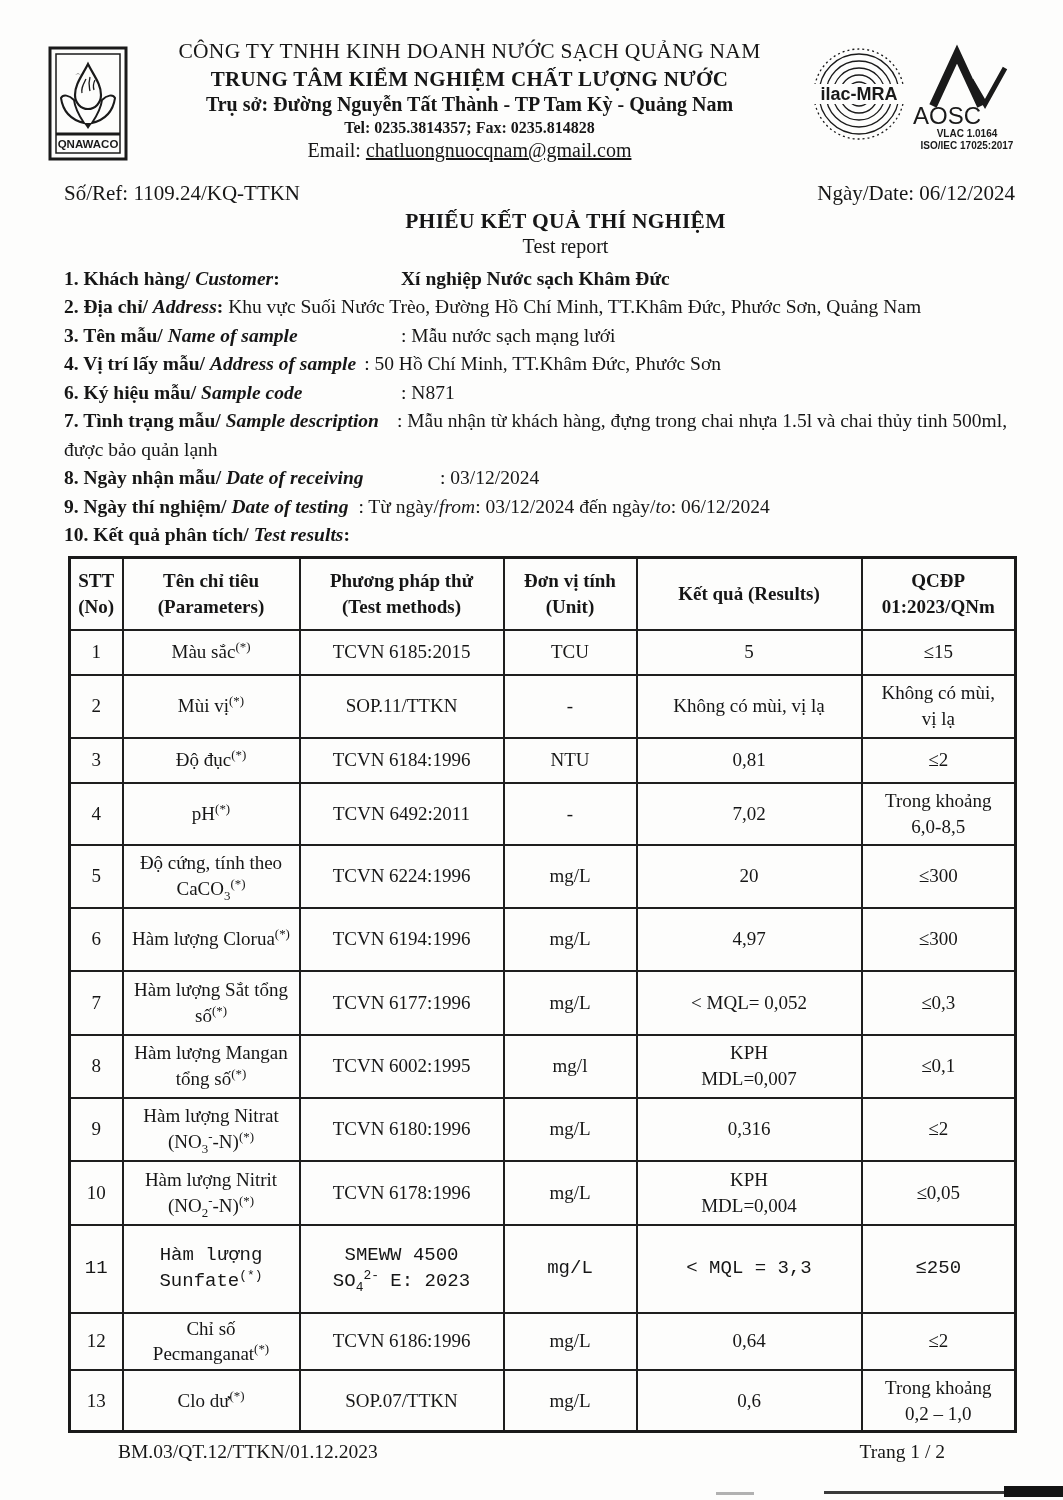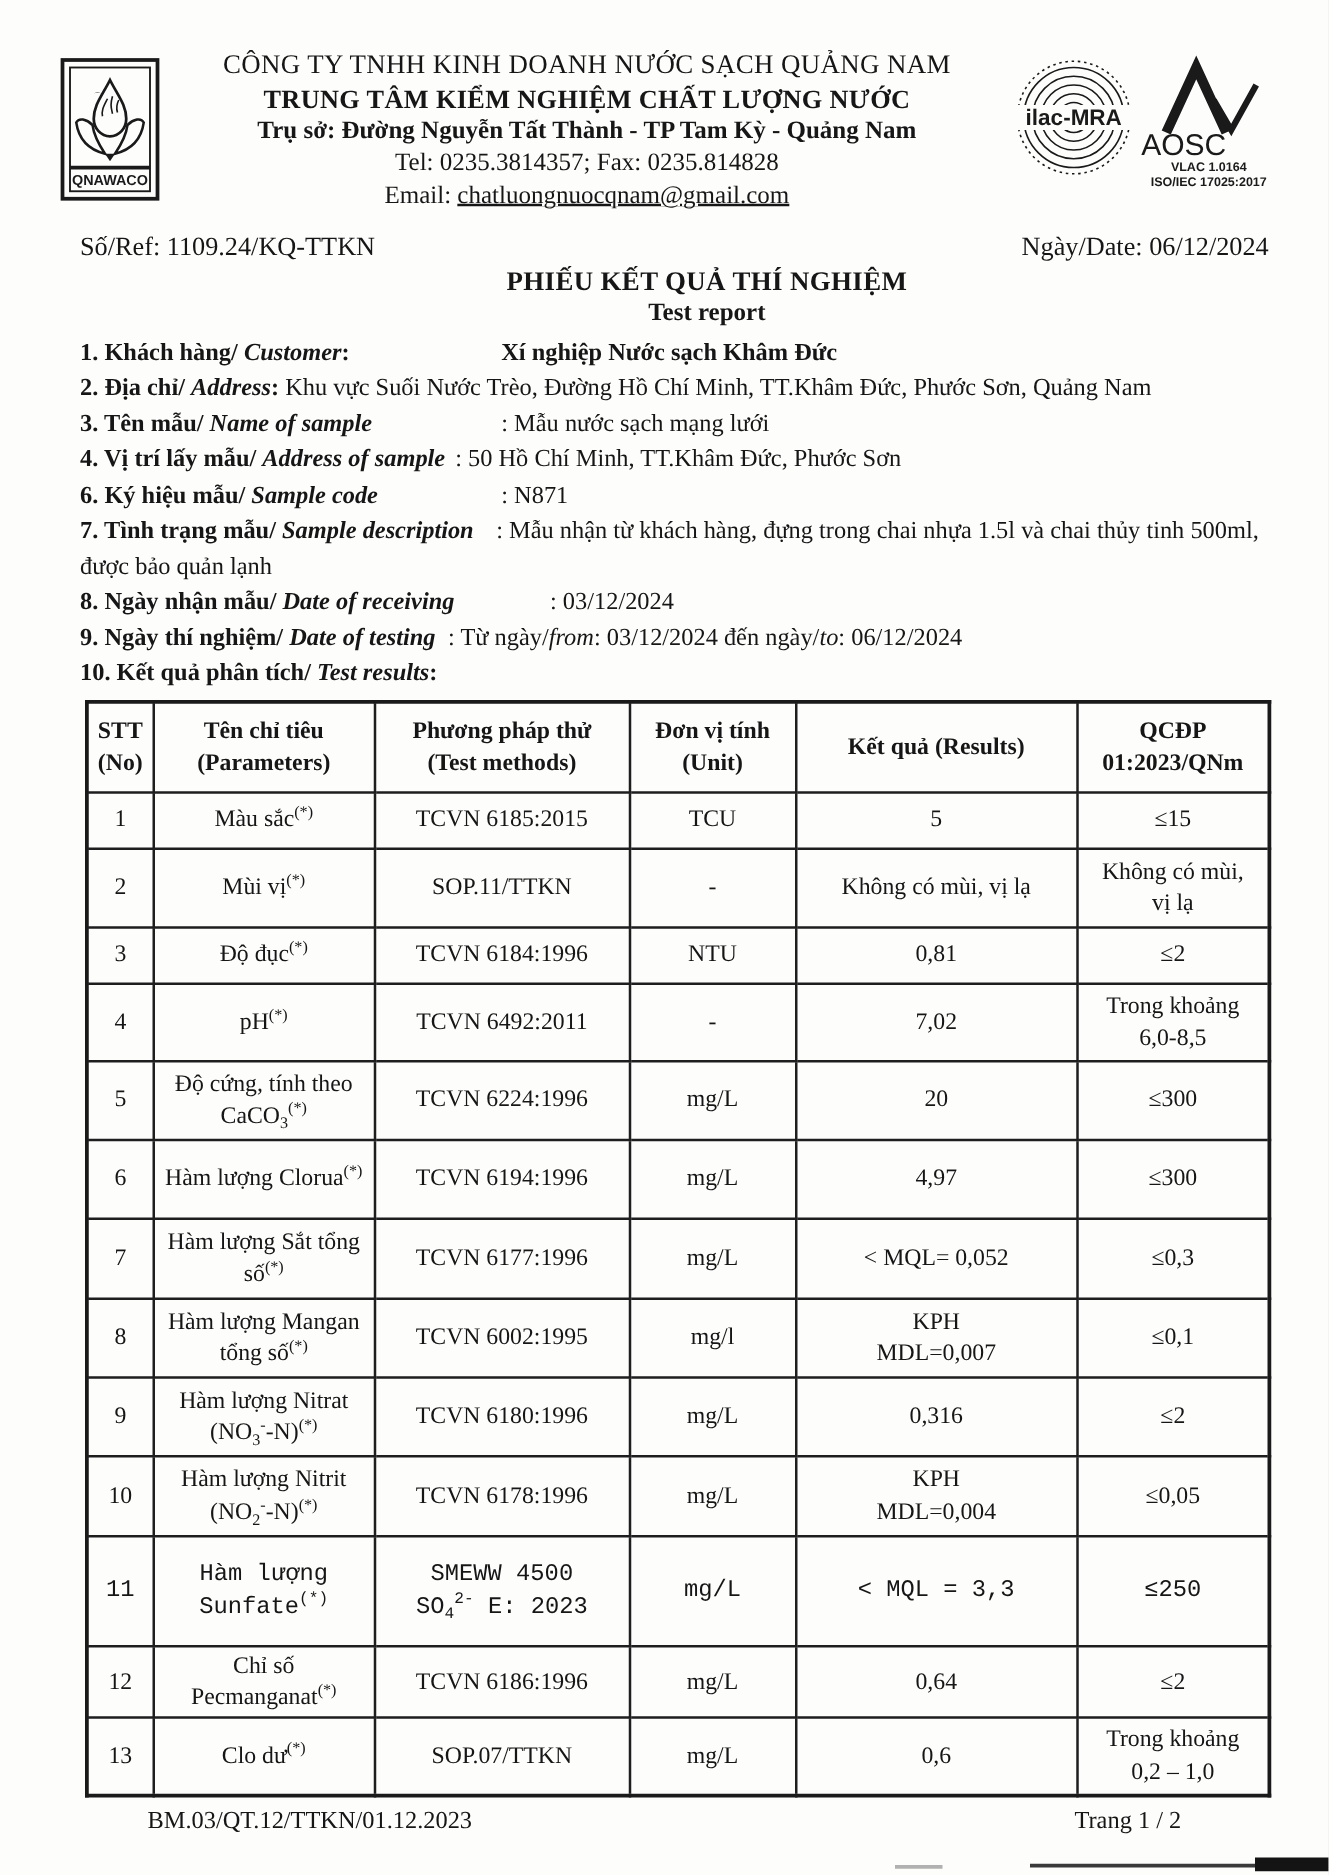--- a/index.html
+++ b/index.html
@@ -12,30 +12,30 @@
     font-family:"Liberation Serif","DejaVu Serif",serif;
     overflow:hidden;
   }
   
   .header{display:flex;align-items:flex-start;padding:36px 40px 0 48px;}
   .logo-left{flex:0 0 80px;margin-top:10px;}
   .org-block{flex:1;text-align:center;line-height:1.28;margin-top:2px;}
   .org-line1{font-size:21.5px;letter-spacing:.3px;}
   .org-line2{font-size:21px;font-weight:bold;letter-spacing:.3px;}
   .org-line3{font-size:20px;font-weight:bold;}
-  .org-line4{font-size:20px;font-weight:normal;}
+  .org-line4{font-size:16px;font-weight:bold;}
   .org-line5{font-size:20px;font-weight:normal;}
   .org-line5 .email{text-decoration:underline;}
   .logo-right{flex:0 0 210px;display:flex;align-items:flex-start;gap:4px;margin-top:6px;}
   
   .ref-row{display:flex;justify-content:space-between;margin:16px 48px 0 64px;font-size:21px;}
   
   .title-block{text-align:center;padding-left:68px;line-height:1.22;margin-top:2px;}
   .title-main{font-size:21.5px;font-weight:bold;letter-spacing:.3px;}
-  .title-sub{font-size:20px;font-weight:bold;}
+  .title-sub{font-size:20px;font-weight:normal;}
   
   .info{margin:6px 42px 0 64px;font-size:19.5px;line-height:28.5px;}
   .info .lbl{font-weight:bold;}
   .info .en{font-style:italic;}
   .info .lw337{display:inline-block;width:337px;}
   .info .lw376{display:inline-block;width:376px;}
   .info .g8{display:inline-block;width:8px;}
   .info .g18{display:inline-block;width:18px;}
   .info .g10{display:inline-block;width:10px;}
   .info .bold{font-weight:bold;}

